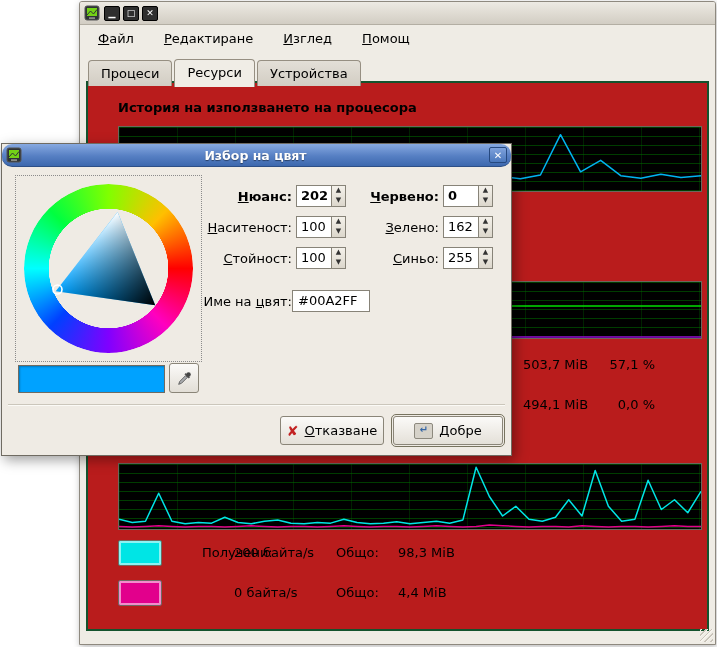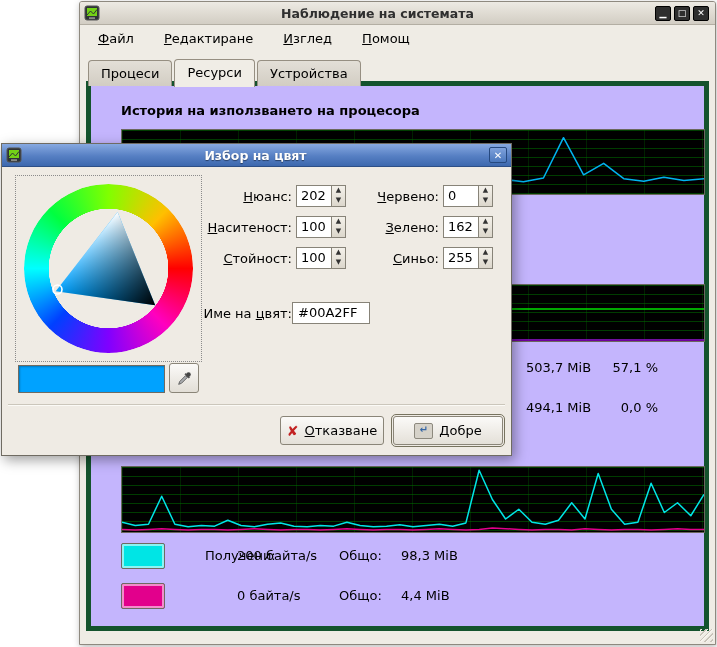--- a/index.html
+++ b/index.html
@@ -1,21 +1,21 @@
 <!DOCTYPE html>
 <html><head>
 <meta charset="utf-8">
 <style>
   html,body{margin:0;padding:0;}
   .stage{position:relative;width:717px;height:647px;background:#ffffff;overflow:hidden;
          font-family:"DejaVu Sans","Liberation Sans",sans-serif;font-size:13px;color:#000;}
 
   
   .window{position:absolute;box-sizing:border-box;}
-  .titlebar{height:23px;display:flex;align-items:center;padding:0 4px;gap:4px;box-sizing:border-box;}
+  .titlebar{height:23px;display:flex;align-items:center;padding:0 4px;gap:4px;box-sizing:border-box;border-radius:10px;}
   .titlebar .title{flex:1;text-align:center;font-weight:bold;font-size:12.5px;}
   .win-icon{width:16px;height:16px;display:inline-block;flex:0 0 16px;}
   .win-icon svg{display:block;}
 
   
   .main-window{left:79px;top:1px;width:637px;height:644px;background:#EFECE5;
                border:1px solid #8e897f;border-radius:3px 3px 0 0;
                box-shadow:1px 2px 7px rgba(0,0,0,.28);}
   .main-titlebar{background:linear-gradient(#EDEAE3,#D2CDC3);border-bottom:1px solid #b3aea3;
                  border-radius:2px 2px 0 0;}
@@ -26,22 +26,22 @@
       font-family:inherit;}
   .menubar{display:flex;gap:14px;padding:0 10px;height:27px;align-items:center;}
   .menu-item{padding:3px 8px;cursor:default;}
   .mn{text-decoration:underline;}
 
   .tabbar{position:absolute;left:8px;top:56px;display:flex;align-items:flex-end;z-index:2;}
   .tab{padding:5px 12px 5px;background:linear-gradient(#E3DFD7,#D2CDC3);
        border:1px solid #968F82;border-bottom:none;border-radius:4px 4px 0 0;margin-right:2px;}
   .tab.active{background:#F0EDE6;position:relative;top:1px;padding-bottom:7px;}
 
-  .pane{position:absolute;left:6px;right:6px;top:79px;bottom:13px;background:#c4b5fd;
-        border:5px solid #14532d;}
+  .pane{position:absolute;left:6px;right:6px;top:79px;bottom:13px;background:#b91c1c;
+        border:2px solid #14532d;}
 
   .heading{position:absolute;left:30px;top:17px;font-weight:bold;}
 
   .chart{position:absolute;left:30px;width:582px;overflow:hidden;border:1px solid #6b675e;
          background-color:#000;
          background-image:
            repeating-linear-gradient(to bottom, rgba(0,110,0,.55) 0 1px, transparent 1px 9px),
            repeating-linear-gradient(to right, rgba(0,110,0,.30) 0 1px, transparent 1px 58px);}
   .chart svg{display:block;width:100%;height:100%;}
   .chart-cpu{top:43px;height:64px;}
@@ -82,32 +82,32 @@
             mask:radial-gradient(closest-side,transparent 0 70.5%,#000 71%);}
   .tri-svg{position:absolute;left:0;top:0;width:185px;height:185px;}
 
   .preview{position:absolute;left:16px;top:221px;width:145px;height:26px;
            border:1px solid #6f6b62;box-shadow:inset 1px 1px 2px rgba(0,0,0,.25);}
   .dropper{position:absolute;left:167px;top:219px;width:30px;height:30px;padding:0;
            background:linear-gradient(#FBFAF8,#E2DED6);border:1px solid #8A8578;border-radius:3px;}
   .dropper svg{display:block;margin:0 auto;}
 
   .frow{position:absolute;display:flex;align-items:center;height:24px;}
-  .r1{top:40px;} .r2{top:71px;} .r3{top:102px;}
+  .r1{top:40px;font-weight:bold;} .r2{top:71px;} .r3{top:102px;}
   .g1{left:180px;} .g2{left:347px;}
   .g1 .flabel{width:110px;text-align:right;}
   .g2 .flabel{width:90px;text-align:right;}
   .spin{margin-left:4px;width:50px;height:22px;background:#fff;border:1px solid #878378;
         display:flex;box-sizing:border-box;}
   .spinval{flex:1;padding:2px 2px 0 4px;}
   .spinbtns{width:13px;display:flex;flex-direction:column;border-left:1px solid #878378;
             background:linear-gradient(#F4F1EA,#DCD7CC);}
   .sb{flex:1;font-size:7px;line-height:9px;text-align:center;color:#333;cursor:default;}
 
-  .name-row{top:157px;left:180px;}
+  .name-row{top:145px;left:180px;}
   .name-row .flabel{width:110px;text-align:right;}
   .entry{margin-left:0;width:78px;height:22px;background:#fff;border:1px solid #878378;
          box-sizing:border-box;padding:2px 0 0 5px;}
 
   .action-sep{position:absolute;left:6px;right:6px;top:260px;height:0;
               border-top:1px solid #CBC6BB;border-bottom:1px solid #FBFAF6;}
   .btn{position:absolute;top:272px;height:29px;background:linear-gradient(#FBFAF8,#E4E0D8);
        border:1px solid #8A8578;border-radius:3px;display:flex;align-items:center;
        justify-content:center;gap:6px;font-size:13px;font-family:inherit;padding:0 6px;box-sizing:border-box;}
   .btn-cancel{left:278px;width:104px;}
@@ -124,21 +124,20 @@
   <div class="window main-window">
     <div class="titlebar main-titlebar">
       <span class="win-icon">
         <svg width="16" height="16" viewBox="0 0 16 16">
             <rect x="1" y="1" width="14" height="14" rx="2" fill="#2e3436" stroke="#555"></rect>
             <rect x="3" y="3" width="10" height="8" fill="#73d216"></rect>
             <path d="M3 10 L6.5 6 L9.5 9 L13 4.5" stroke="#2e3436" fill="none" stroke-width="1"></path>
             <rect x="5" y="12.2" width="6" height="1.8" fill="#888a85"></rect>
           </svg>
       </span>
-      <span class="title">Наблюдение на системата</span>
       <span class="win-controls">
         <button class="wc">▁</button>
         <button class="wc">□</button>
         <button class="wc">✕</button>
       </span>
     </div>
 
     <div class="menubar">
       <span class="menu-item"><span class="mn">Ф</span>айл</span>
       <span class="menu-item"><span class="mn">Р</span>едактиране</span>

